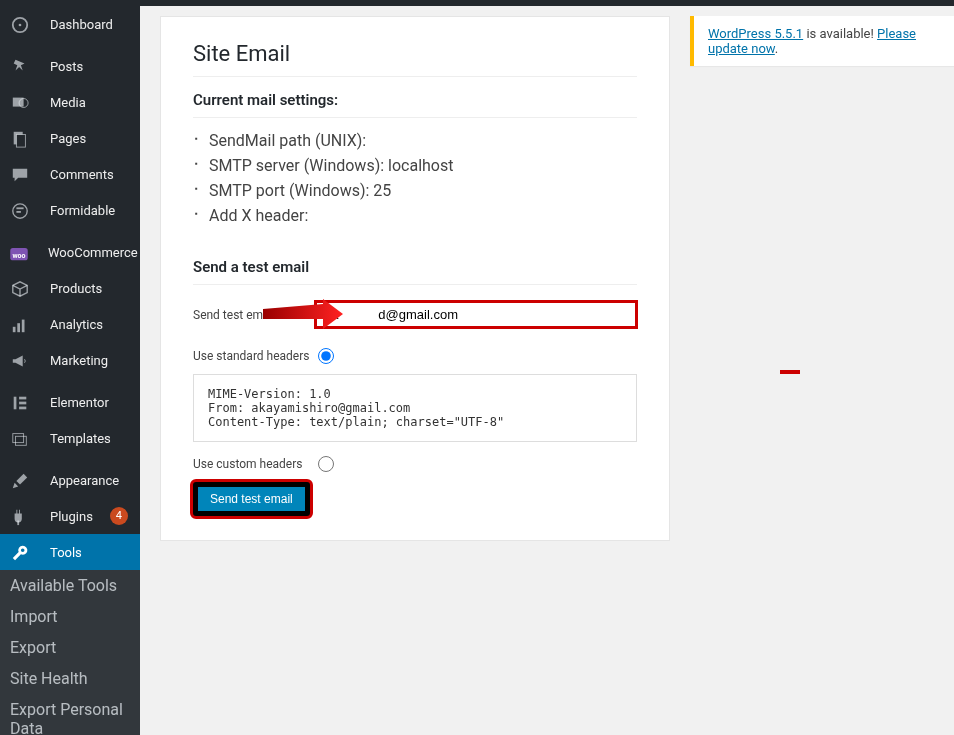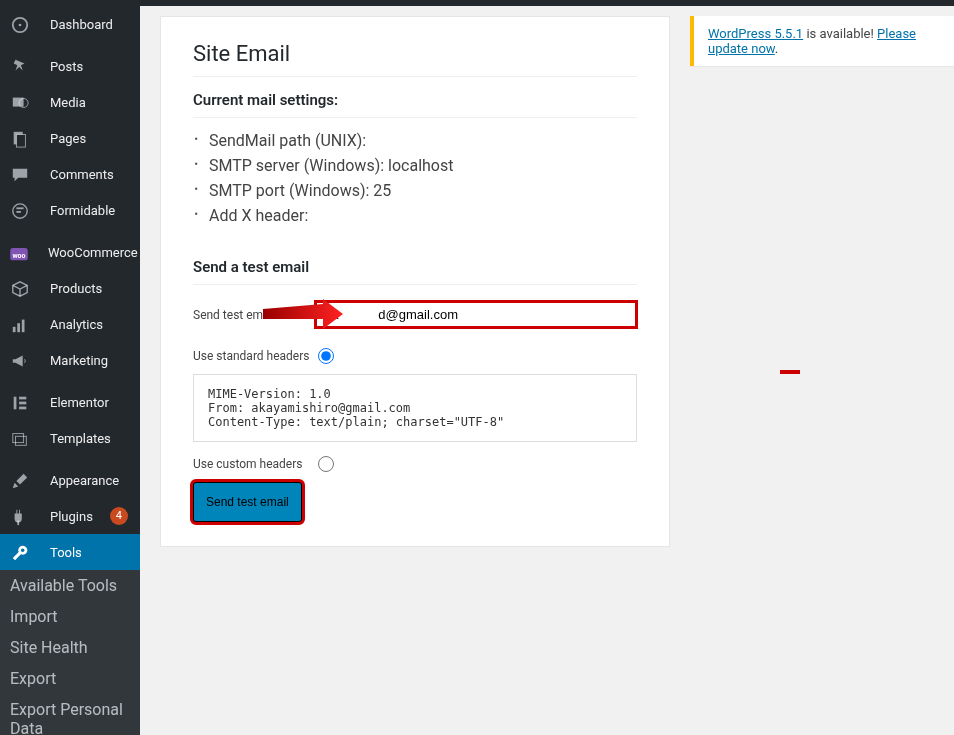--- a/index.html
+++ b/index.html
@@ -114,23 +114,23 @@
       padding: 12px 14px;
       font-family: Consolas, Monaco, monospace;
       font-size: 12px;
       white-space: pre;
       color: #333;
       margin: 8px 0 14px 0;
     }
 
     button.primary {
       background: #0085ba;
-      border: 1px solid #000000;
-      color: #000000;
-      padding: 12px 12px;
+      border: 5px solid #000000;
+      color: #ffffff;
+      padding: 5px 12px;
       border-radius: 3px;
       cursor: pointer;
       font-size: 12px;
       box-shadow: 0 0 0 2px #c00;
       outline: 2px solid #c00;
       outline-offset: 1px;
     }
 
     .notice {
       background:#fff;
@@ -288,22 +288,22 @@
       <span class="icon">
           <svg width="18" height="18" viewBox="0 0 20 20" fill="#fff">
             <path d="M13 2a5 5 0 00-4.5 7L2 15.5 4.5 18l6.5-6.5A5 5 0 1013 2zm0 3a2 2 0 110 4 2 2 0 010-4z"></path>
           </svg>
         </span>
       <span>Tools</span>
     </div>
     <div class="submenu">
       <div class="submenu-item">Available Tools</div>
       <div class="submenu-item">Import</div>
+      <div class="submenu-item">Export</div>
       <div class="submenu-item">Site Health</div>
-      <div class="submenu-item">Export</div>
       <div class="submenu-item">Export Personal Data</div>
 
     </div>
 
   </div>
 
   <div class="main">
     <div class="panel">
       <h1>Site Email</h1>
       <h2>Current mail settings:</h2>

